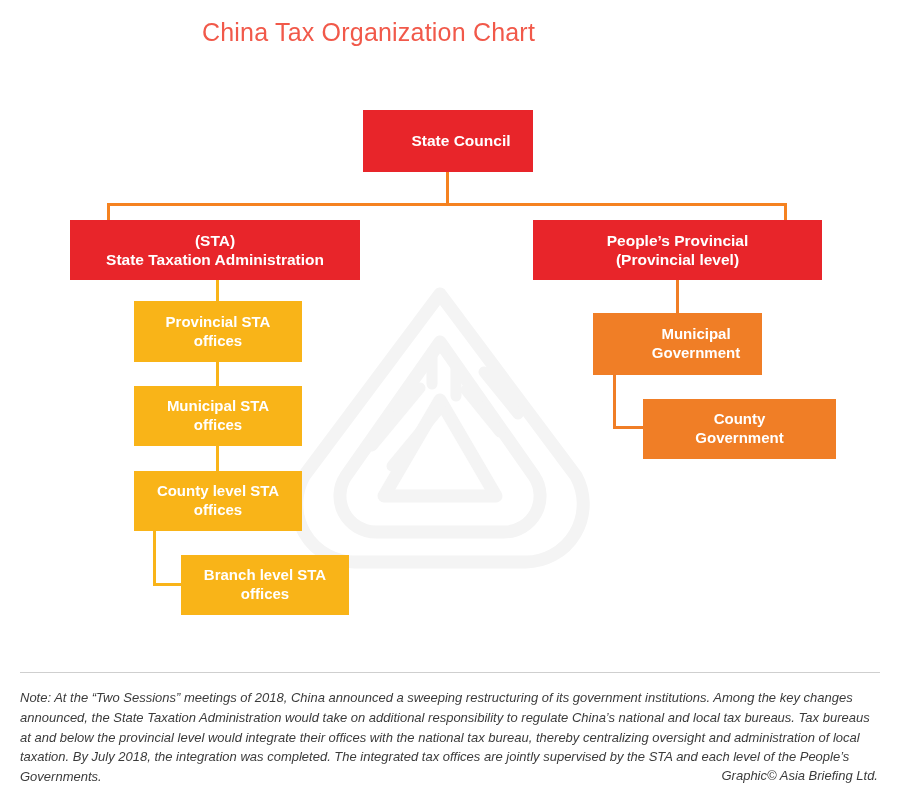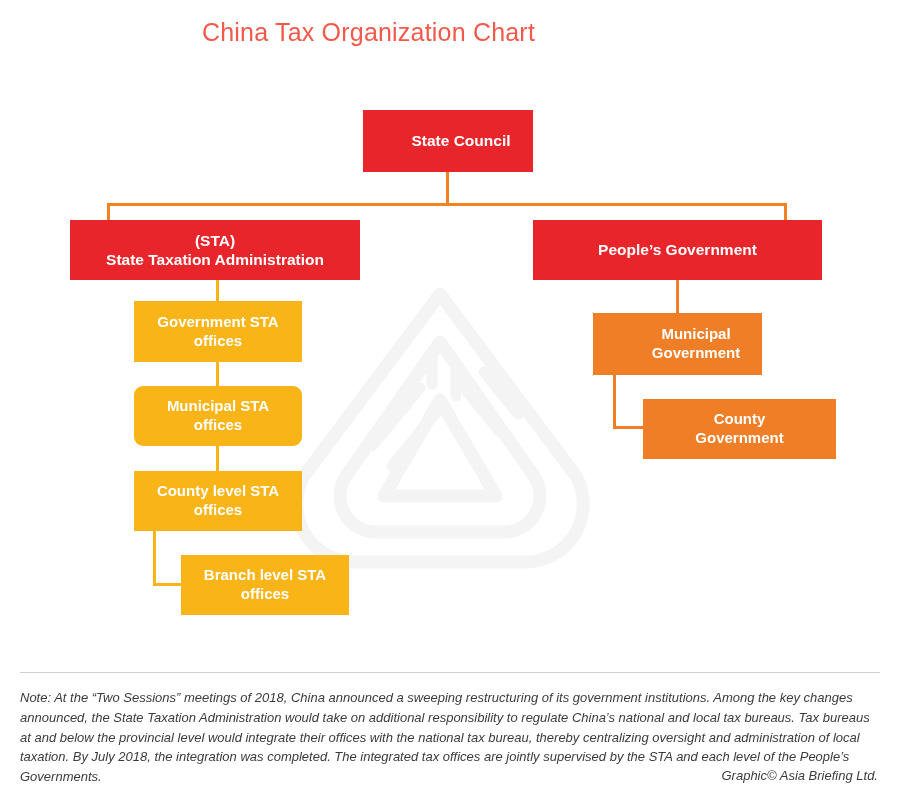--- a/index.html
+++ b/index.html
@@ -135,32 +135,33 @@
 
   <div class="box box-red" style="left:70px;top:220px;width:290px;height:60px;">
     <span>
       <span class="line">(STA)</span>
       <span class="line">State Taxation Administration</span>
     </span>
   </div>
 
   <div class="box box-red" style="left:533px;top:220px;width:289px;height:60px;">
     <span>
-      <span class="line">People’s Government</span>
+      <span class="line">People’s Provincial</span>
+      <span class="line">(Provincial level)</span>
     </span>
   </div>
 
   <div class="box box-amber" style="left:134px;top:301px;width:168px;height:61px;">
     <span>
-      <span class="line">Government STA</span>
+      <span class="line">Provincial STA</span>
       <span class="line">offices</span>
     </span>
   </div>
 
-  <div class="box box-amber" style="left:134px;top:386px;width:168px;height:60px;border-radius:9px;">
+  <div class="box box-amber" style="left:134px;top:386px;width:168px;height:60px;">
     <span>
       <span class="line">Municipal STA</span>
       <span class="line">offices</span>
     </span>
   </div>
 
   <div class="box box-amber" style="left:134px;top:471px;width:168px;height:60px;">
     <span>
       <span class="line">County level STA</span>
       <span class="line">offices</span>

